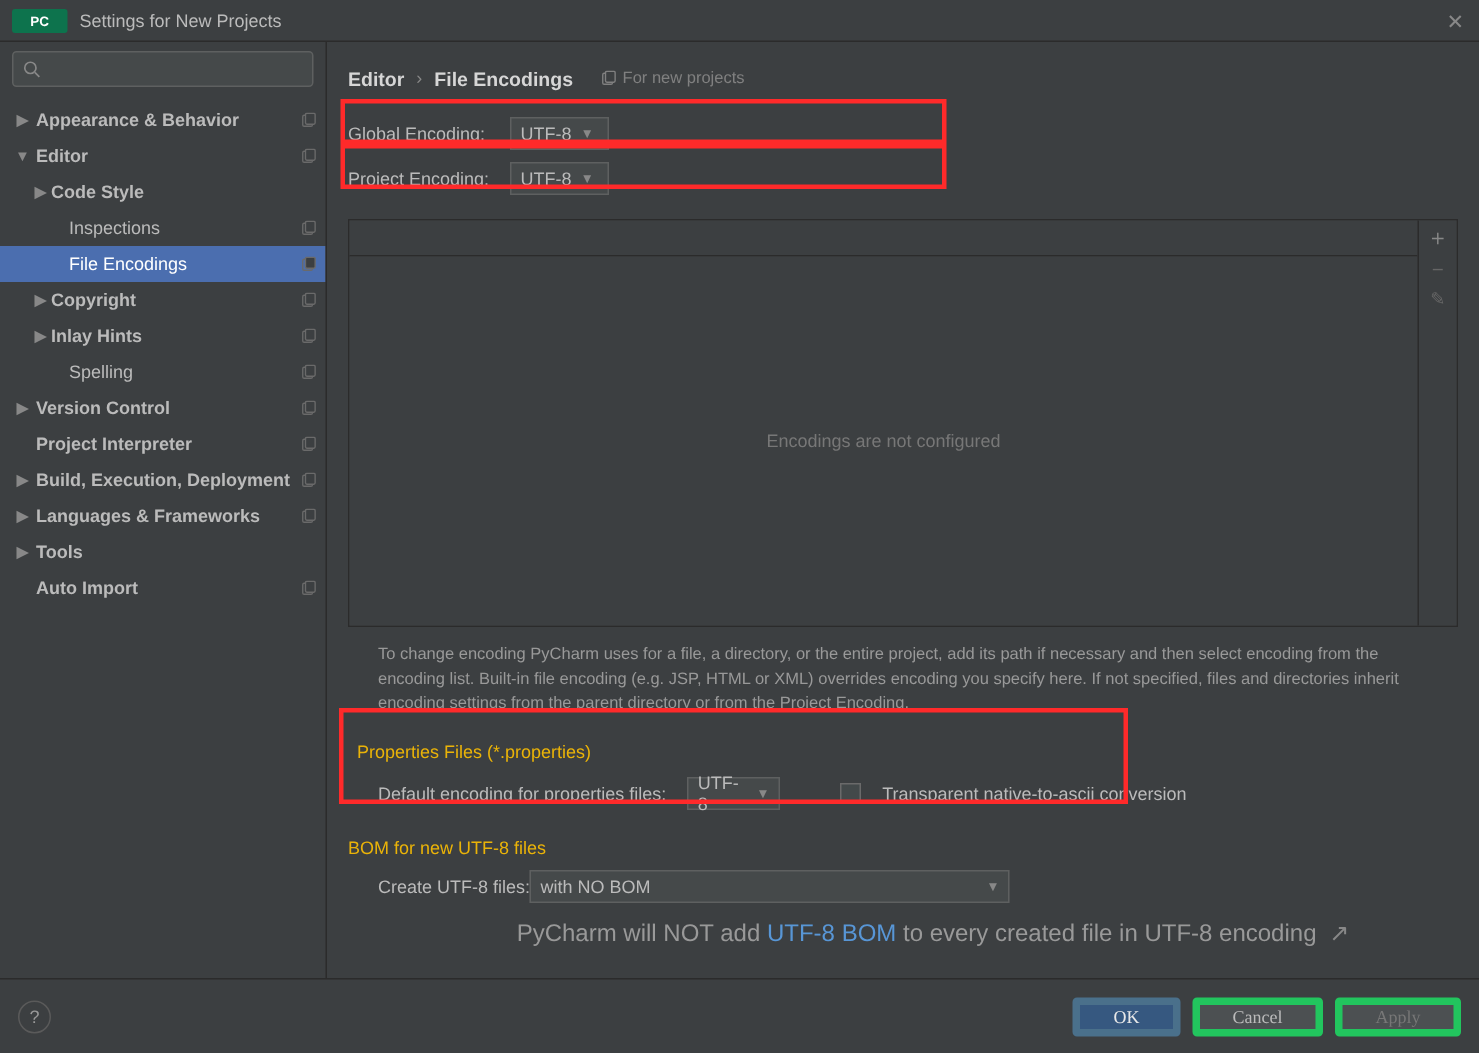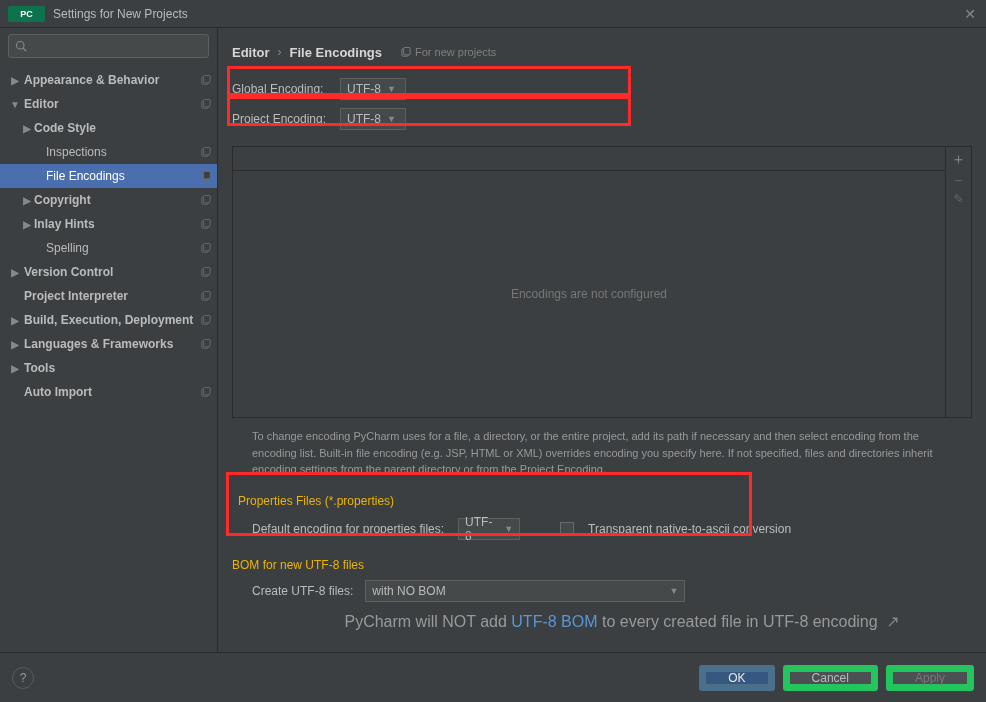--- a/index.html
+++ b/index.html
@@ -41,29 +41,29 @@
 .thead { display: flex; background: #3c3f41; border-bottom: 1px solid #2b2b2b; height: 24px; }
 .thead .th { padding: 4px 8px; color: #aaa; border-right: 1px solid #2b2b2b; display: flex; align-items: center; gap: 4px; }
 .tbody { flex: 1; background: #3c3f41; display: flex; align-items: center; justify-content: center; color: #777; }
 .table-side { width: 26px; background: #3c3f41; border-left: 1px solid #2b2b2b; display: flex; flex-direction: column; align-items: center; padding-top: 4px; gap: 6px; color: #888; }
 .table-side .ic { cursor: pointer; font-size: 15px; line-height: 1; }
 .help-text { color: #999; font-size: 11px; line-height: 1.5; padding: 10px 20px 10px 20px; }
 .section-title { color: #eab308; font-size: 12px; margin-top: 6px; padding-left: 6px; }
 .props-row { display: flex; align-items: center; gap: 14px; padding: 10px 0 10px 20px; }
 .checkbox { width: 14px; height: 14px; border: 1px solid #6a6a6a; background: #43494a; cursor: pointer; }
 .bom-area { margin-top: 8px; }
-.bom-row { display: flex; align-items: center; gap: 12px; padding: 8px 0 6px 20px; }
+.bom-row { display: flex; align-items: center; padding: 8px 0 6px 20px; }
 .bom-select { flex: 0 0 320px; }
 .bom-hint { text-align: center; color: #999; font-size: 16px; padding: 4px 0 0 40px; }
 .bom-hint .link { color: #5896d6; }
 .bom-hint .ext { color: #888; margin-left: 4px; }
 .footer { height: 50px; border-top: 1px solid #2b2b2b; display: flex; align-items: center; padding: 0 12px; }
 .help-btn { width: 22px; height: 22px; border: 1px solid #5a5a5a; border-radius: 11px; display: flex; align-items: center; justify-content: center; color: #999; cursor: pointer; }
 .footer .spacer { flex: 1; }
-.btn { height: 26px; padding: 0 22px; border: 7px solid #22c55e; background: #4c5052; color: #bbb; margin-left: 8px; cursor: pointer; display: flex; align-items: center; border-radius: 3px; }
+.btn { height: 26px; padding: 0 22px; border: 5px solid #22c55e; background: #4c5052; color: #bbb; margin-left: 8px; cursor: pointer; display: flex; align-items: flex-end; border-radius: 3px; font-family: Liberation Serif, serif; }
 .btn.primary { background: #365880; border-color: #4a708b; color: #e8e8e8; }
 .btn.disabled { color: #777; }
 svg { display: block; }
 </style>
 </head>
 <body>
 
 <div class="titlebar">
   <div class="app-icon">PC</div>
   <div class="title">Settings for New Projects</div>

